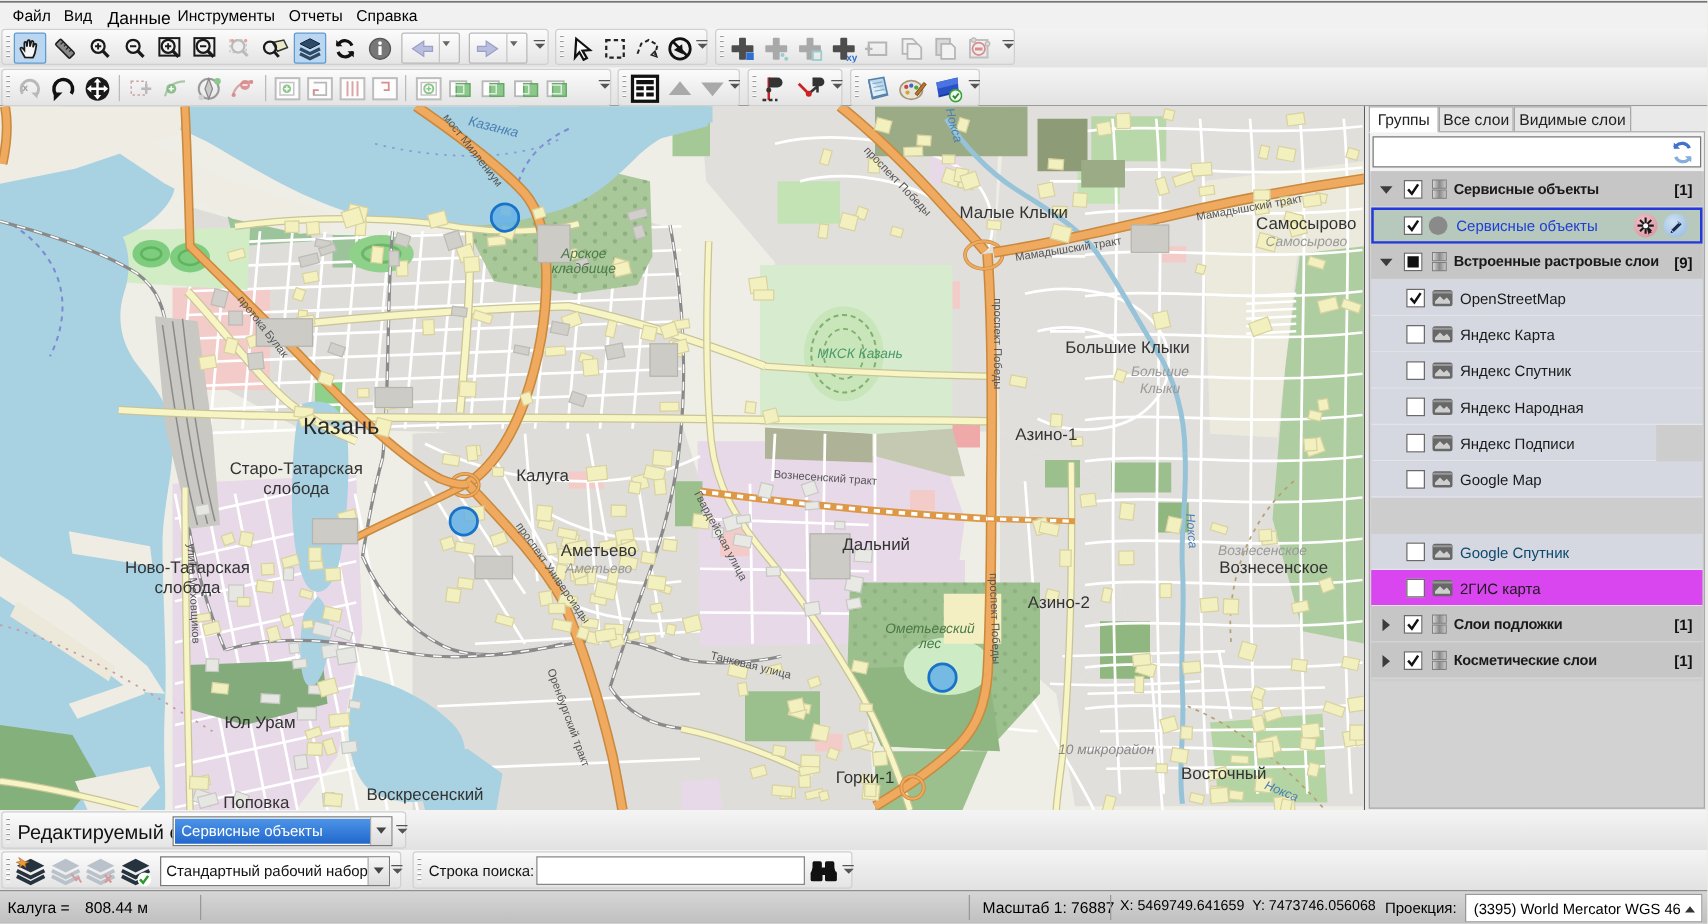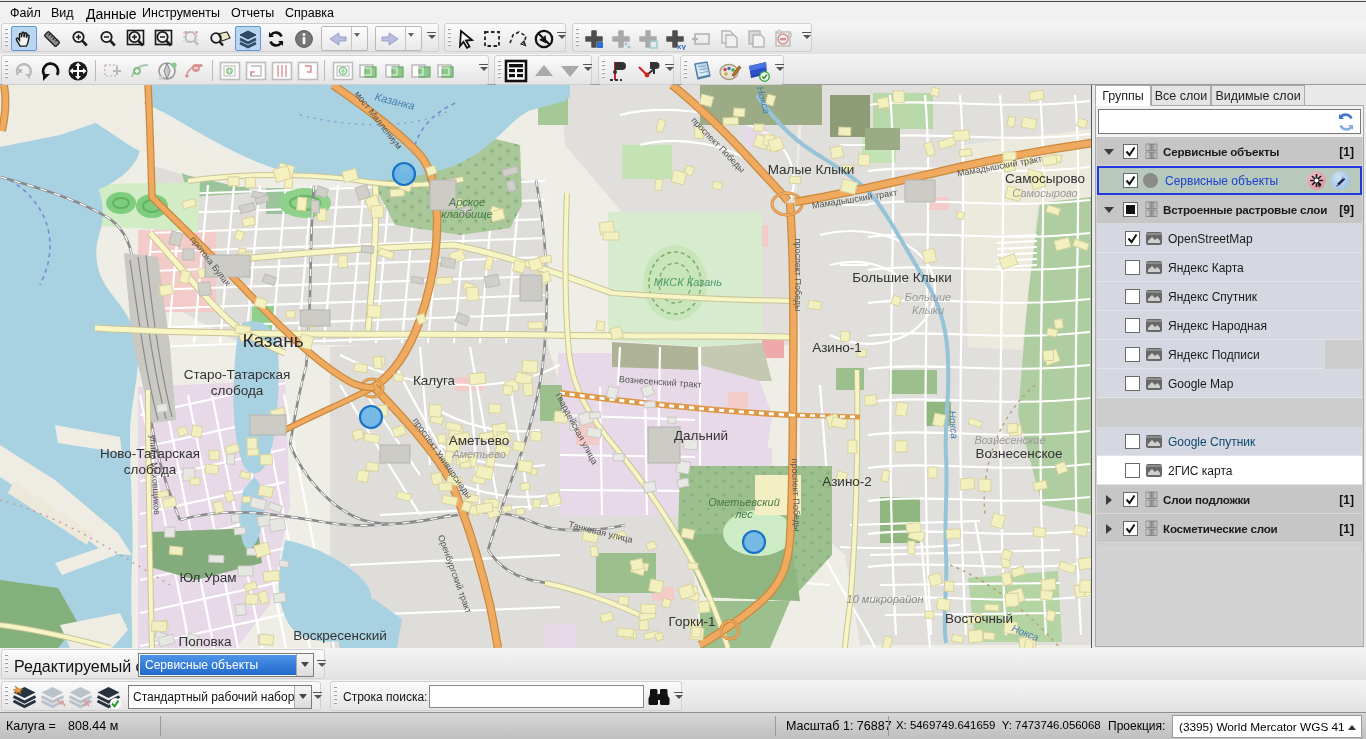--- a/index.html
+++ b/index.html
@@ -1215,21 +1215,21 @@
 </div>
 <div class="trow" style="left:4px;top:342px;width:265px;background:#d5d8e0;border-bottom:1px solid #e2e4ea">
 <div class="abs" style="left:28px;top:7px;width:15px;height:15px;background:#fff;border:1px solid #6a6a6a"></div>
 <svg class="abs" style="left:48px;top:7px" width="18" height="16" viewBox="0 0 18 16">
         <rect x="1" y="1" width="16" height="13" rx="2" fill="#686868"></rect>
         <path d="M3 10l4-4 3 3 2.5-2L15 10v2H3z" fill="#cfcfcf"></path>
         <path d="M1 3h16" stroke="#999" stroke-width="1.5"></path>
       </svg>
 <div class="lbl12" style="left:71px;top:8px;color:#0c4a6e">Google Спутник</div>
 </div>
-<div class="trow" style="left:4px;top:371px;width:265px;background:#ffffff;border-bottom:1px solid #e2e4ea">
+<div class="trow" style="left:4px;top:371px;width:265px;background:#d946ef;border-bottom:1px solid #e2e4ea">
 <div class="abs" style="left:28px;top:7px;width:15px;height:15px;background:#fff;border:1px solid #6a6a6a"></div>
 <svg class="abs" style="left:48px;top:7px" width="18" height="16" viewBox="0 0 18 16">
         <rect x="1" y="1" width="16" height="13" rx="2" fill="#686868"></rect>
         <path d="M3 10l4-4 3 3 2.5-2L15 10v2H3z" fill="#cfcfcf"></path>
         <path d="M1 3h16" stroke="#999" stroke-width="1.5"></path>
       </svg>
 <div class="lbl12" style="left:71px;top:8px;color:#1a1a1a">2ГИС карта</div>
 </div>
 <div class="trow" style="left:4px;top:400px;width:265px;background:#c6c6c6;border-bottom:1px solid #d8d8d8">
 <div class="abs" style="left:9px;top:10px;width:0;height:0;border-top:5px solid transparent;border-bottom:5px solid transparent;border-left:6px solid #3c3c3c"></div>
@@ -1355,15 +1355,15 @@
 <div class="abs statusbar">
 <div class="lbl" style="left:6px">Калуга =</div>
 <div class="lbl" style="left:68px">808.44 м</div>
 <div class="ssep" style="left:160px"></div>
 <div class="ssep" style="left:775px"></div>
 <div class="lbl" style="left:786px">Масштаб 1: 76887</div>
 <div class="ssep" style="left:888px"></div>
 <div class="lbl" style="left:896px;font-size:11.4px">X: 5469749.641659&nbsp;&nbsp;Y: 7473746.056068</div>
 <div class="lbl" style="left:1108px;font-size:12px">Проекция:</div>
 <div class="combo" style="left:1172px;top:2px;width:190px;height:23px;border-color:#999">
-      <div class="lbl" style="left:6px;top:4px;font-size:11.8px">(3395) World Mercator WGS 41</div>
+      <div class="lbl" style="left:6px;top:4px;font-size:11.8px">(3395) World Mercator WGS 46</div>
 <div class="abs" style="right:5px;top:9px;width:0;height:0;border-left:4.5px solid transparent;border-right:4.5px solid transparent;border-bottom:5px solid #333"></div>
     </div>
 </div>
 </body></html>

